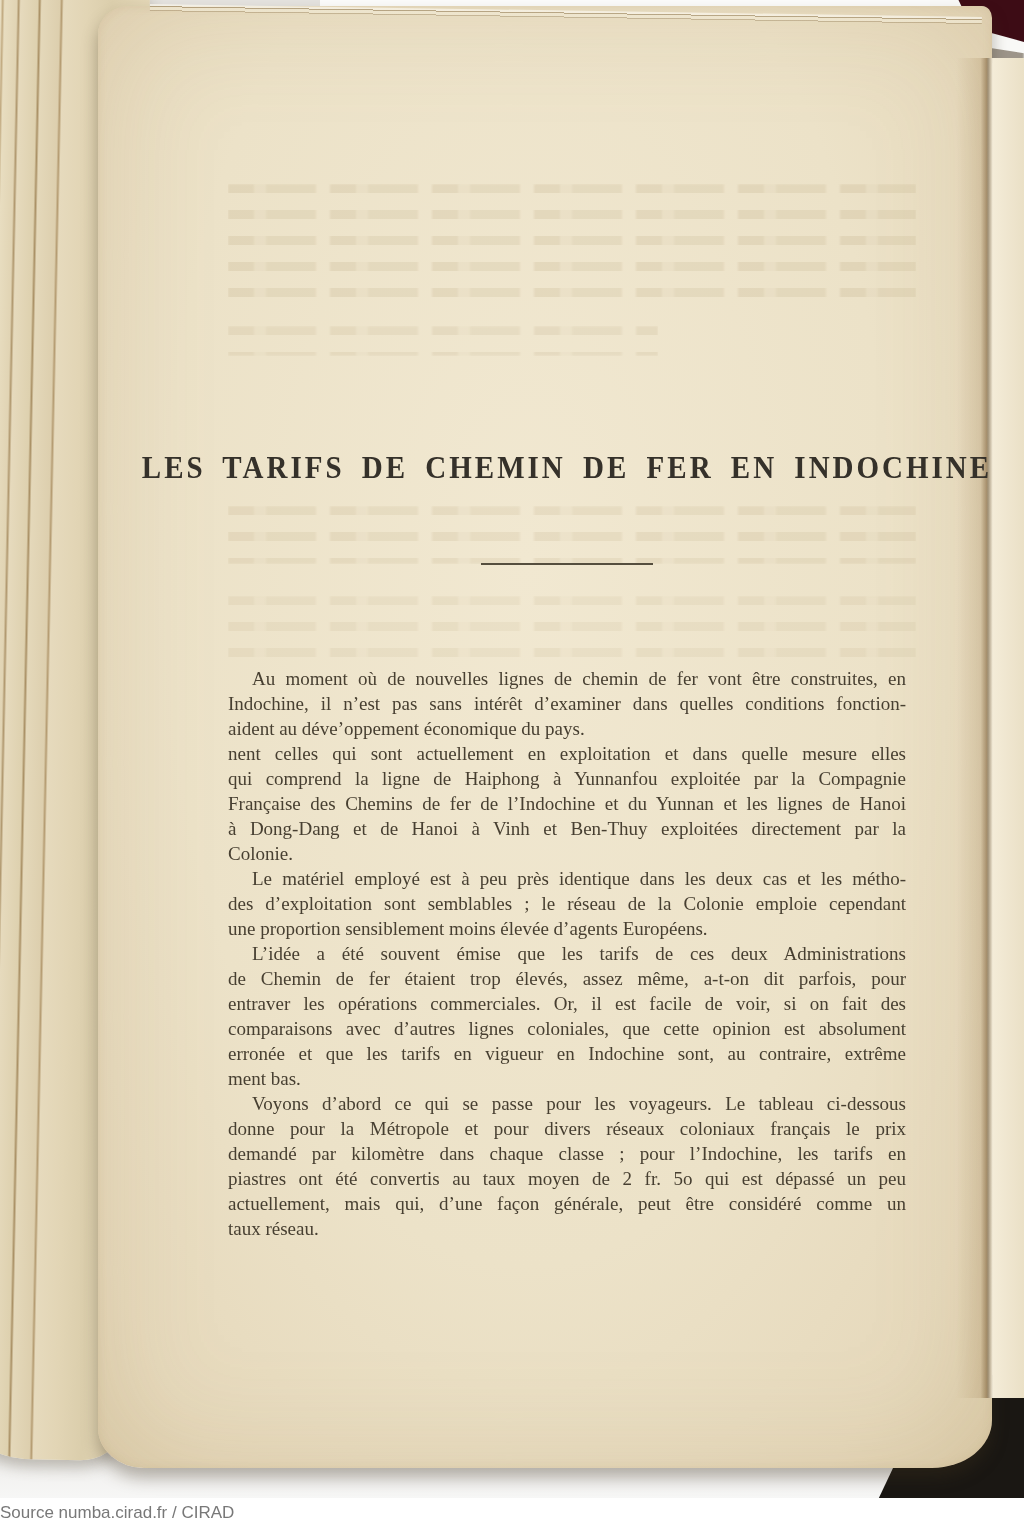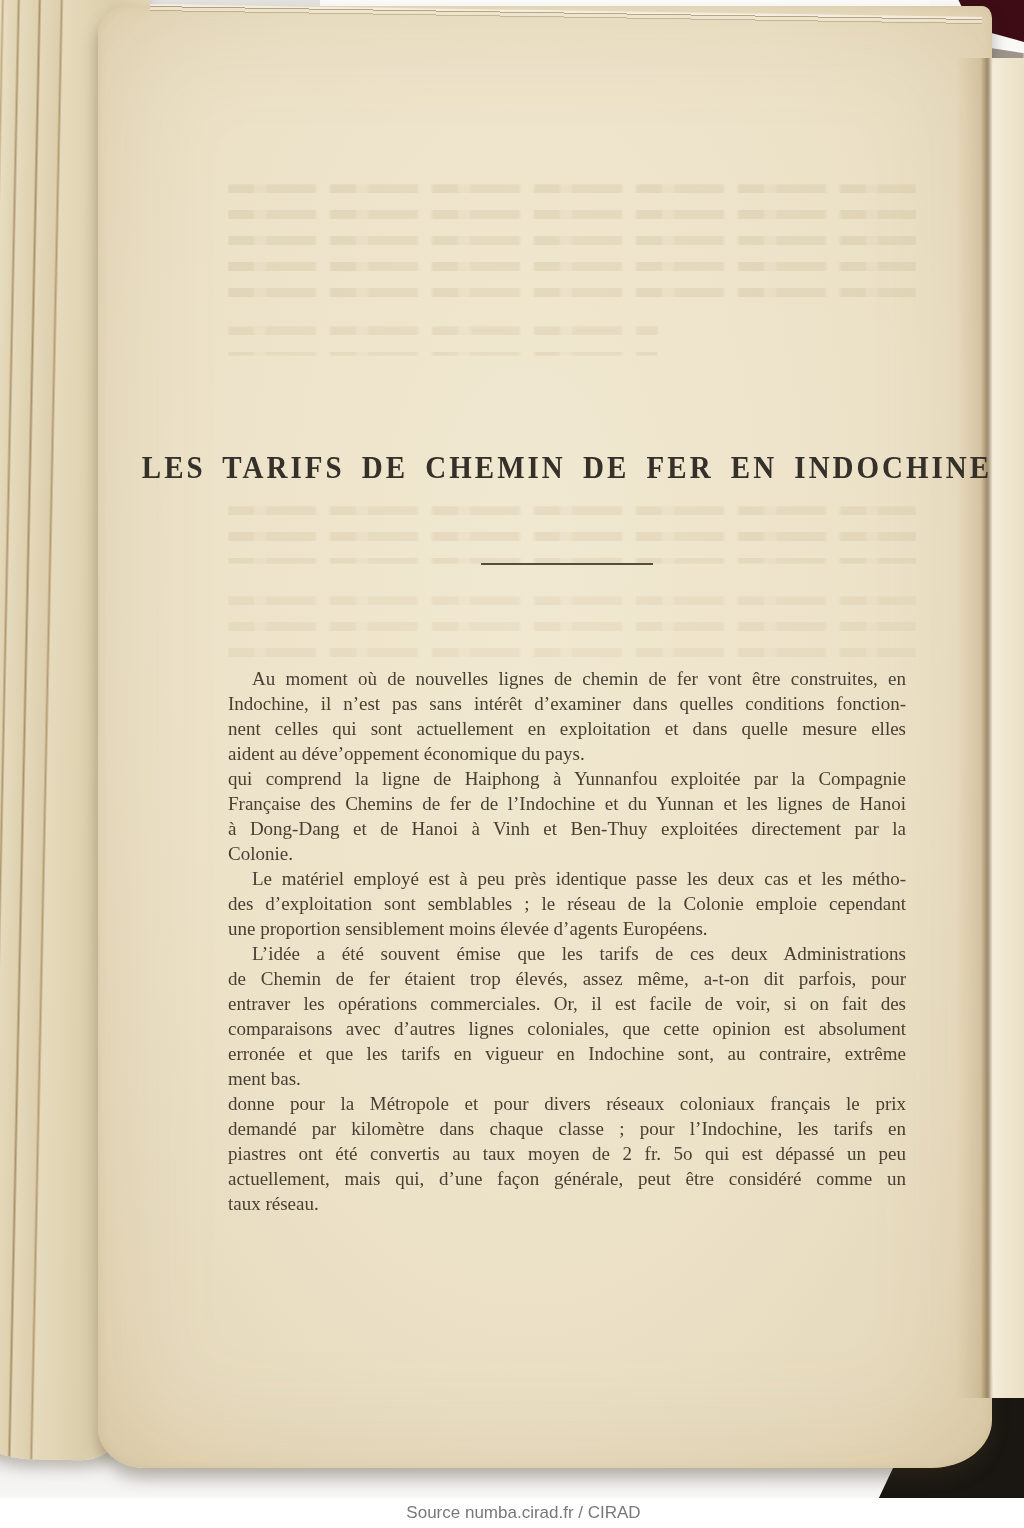--- a/index.html
+++ b/index.html
@@ -74,22 +74,22 @@
   .body { position:absolute; left:228px; top:666px; width:678px;
     font-size:19px; line-height:25px; color:#473f31; }
   .para { margin:0; }
   .line { text-align:justify; text-align-last:justify; }
   .line.first { text-indent:24px; }
   .line.last { text-align-last:left; }
   
   .source-bar { position:absolute; left:0; top:1498px; width:1024px; height:30px;
     background:#ffffff; }
   .source-text { display:block; height:30px; line-height:30px; padding-right:10px;
-    text-align:center; font-family:"Liberation Sans", sans-serif;
-    font-size:17px; color:#787878;padding-left:33px; }
+    text-align:left; font-family:"Liberation Sans", sans-serif;
+    font-size:17px; color:#787878; }
 </style>
 </head>
 <body>
 
 <div class="scene">
 
   <div class="photo-bg"></div>
   <div class="photo-white-top"></div>
   <div class="table-black"></div>
 
@@ -107,43 +107,44 @@
   <div class="ghost g3"></div>
   <div class="ghost g4"></div>
 
   <div class="title">LES TARIFS DE CHEMIN DE FER EN INDOCHINE</div>
   <div class="divider"></div>
 
   <div class="body">
       <div class="para">
         <div class="line first">Au moment où de nouvelles lignes de chemin de fer vont être construites, en</div>
         <div class="line">Indochine, il n’est pas sans intérêt d’examiner dans quelles conditions fonction-</div>
+        <div class="line last">aident au déve’oppement économique du pays.</div>
         <div class="line">nent celles qui sont actuellement en exploitation et dans quelle mesure elles</div>
-        <div class="line last">aident au déve’oppement économique du pays.</div>
       </div>
       <div class="para">
         <div class="line">qui comprend la ligne de Haiphong à Yunnanfou exploitée par la Compagnie</div>
         <div class="line">Française des Chemins de fer de l’Indochine et du Yunnan et les lignes de Hanoi</div>
         <div class="line">à Dong-Dang et de Hanoi à Vinh et Ben-Thuy exploitées directement par la</div>
         <div class="line last">Colonie.</div>
       </div>
       <div class="para">
-        <div class="line first">Le matériel employé est à peu près identique passe les deux cas et les métho-</div>
+        <div class="line first">Le matériel employé est à peu près identique dans les deux cas et les métho-</div>
         <div class="line">des d’exploitation sont semblables ; le réseau de la Colonie emploie cependant</div>
         <div class="line last">une proportion sensiblement moins élevée d’agents Européens.</div>
       </div>
       <div class="para">
         <div class="line first">L’idée a été souvent émise que les tarifs de ces deux Administrations</div>
         <div class="line">de Chemin de fer étaient trop élevés, assez même, a-t-on dit parfois, pour</div>
         <div class="line">entraver les opérations commerciales. Or, il est facile de voir, si on fait des</div>
         <div class="line">comparaisons avec d’autres lignes coloniales, que cette opinion est absolument</div>
         <div class="line">erronée et que les tarifs en vigueur en Indochine sont, au contraire, extrême</div>
         <div class="line last">ment bas.</div>
       </div>
       <div class="para">
+        <div class="line first">Voyons d’abord ce qui se passe pour les voyageurs. Le tableau ci-dessous</div>
         <div class="line">donne pour la Métropole et pour divers réseaux coloniaux français le prix</div>
         <div class="line">demandé par kilomètre dans chaque classe ; pour l’Indochine, les tarifs en</div>
         <div class="line">piastres ont été convertis au taux moyen de 2 fr. 5o qui est dépassé un peu</div>
         <div class="line">actuellement, mais qui, d’une façon générale, peut être considéré comme un</div>
         <div class="line last">taux réseau.</div>
       </div>
     </div>
 
   <div class="source-bar">
     <span class="source-text">Source numba.cirad.fr / CIRAD</span>

